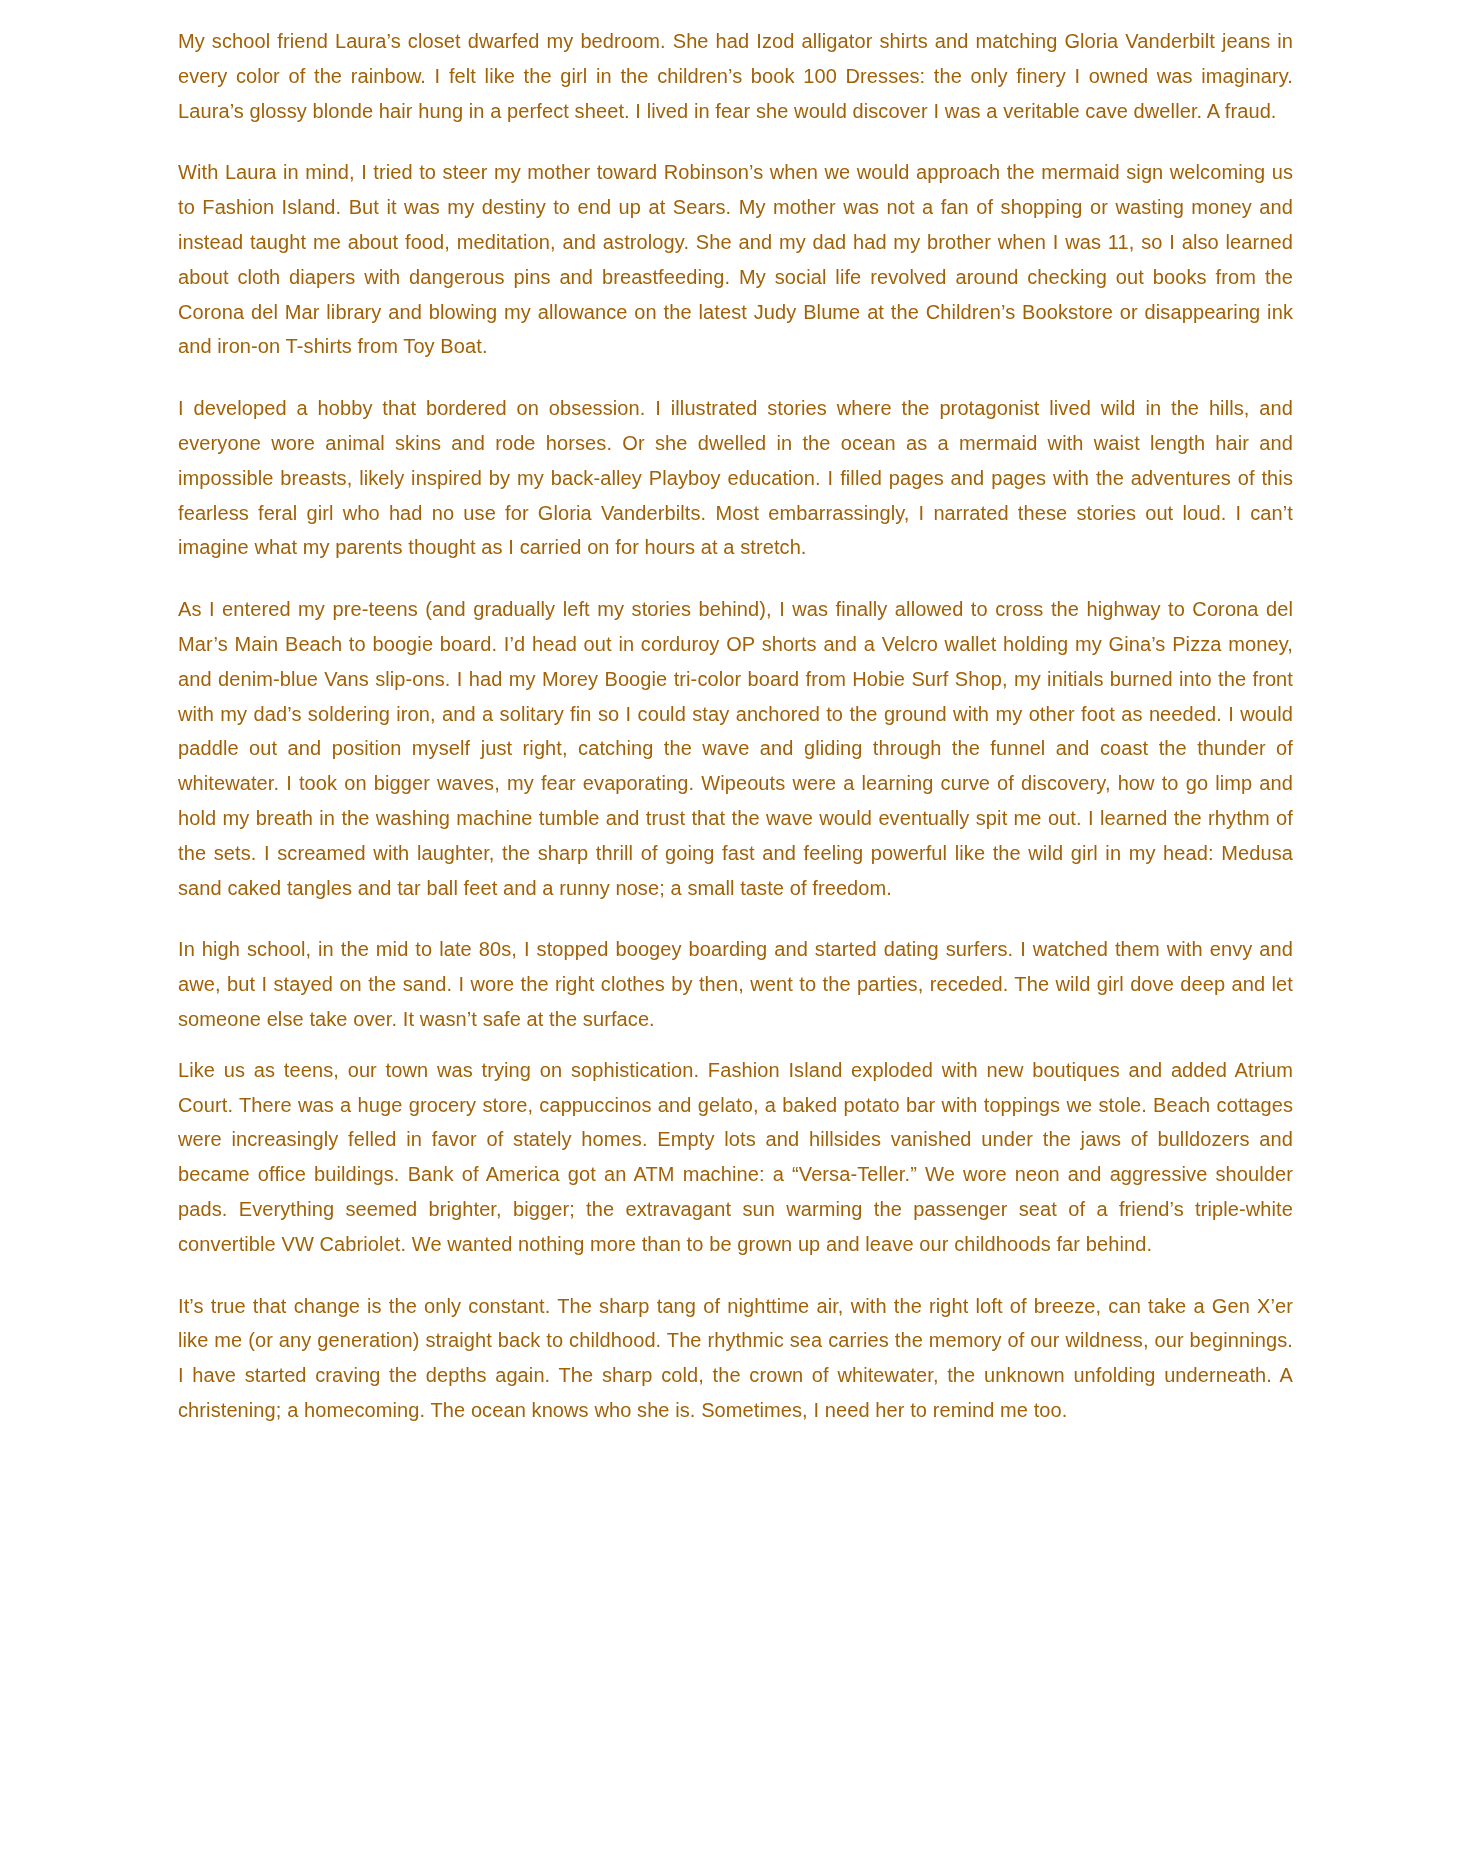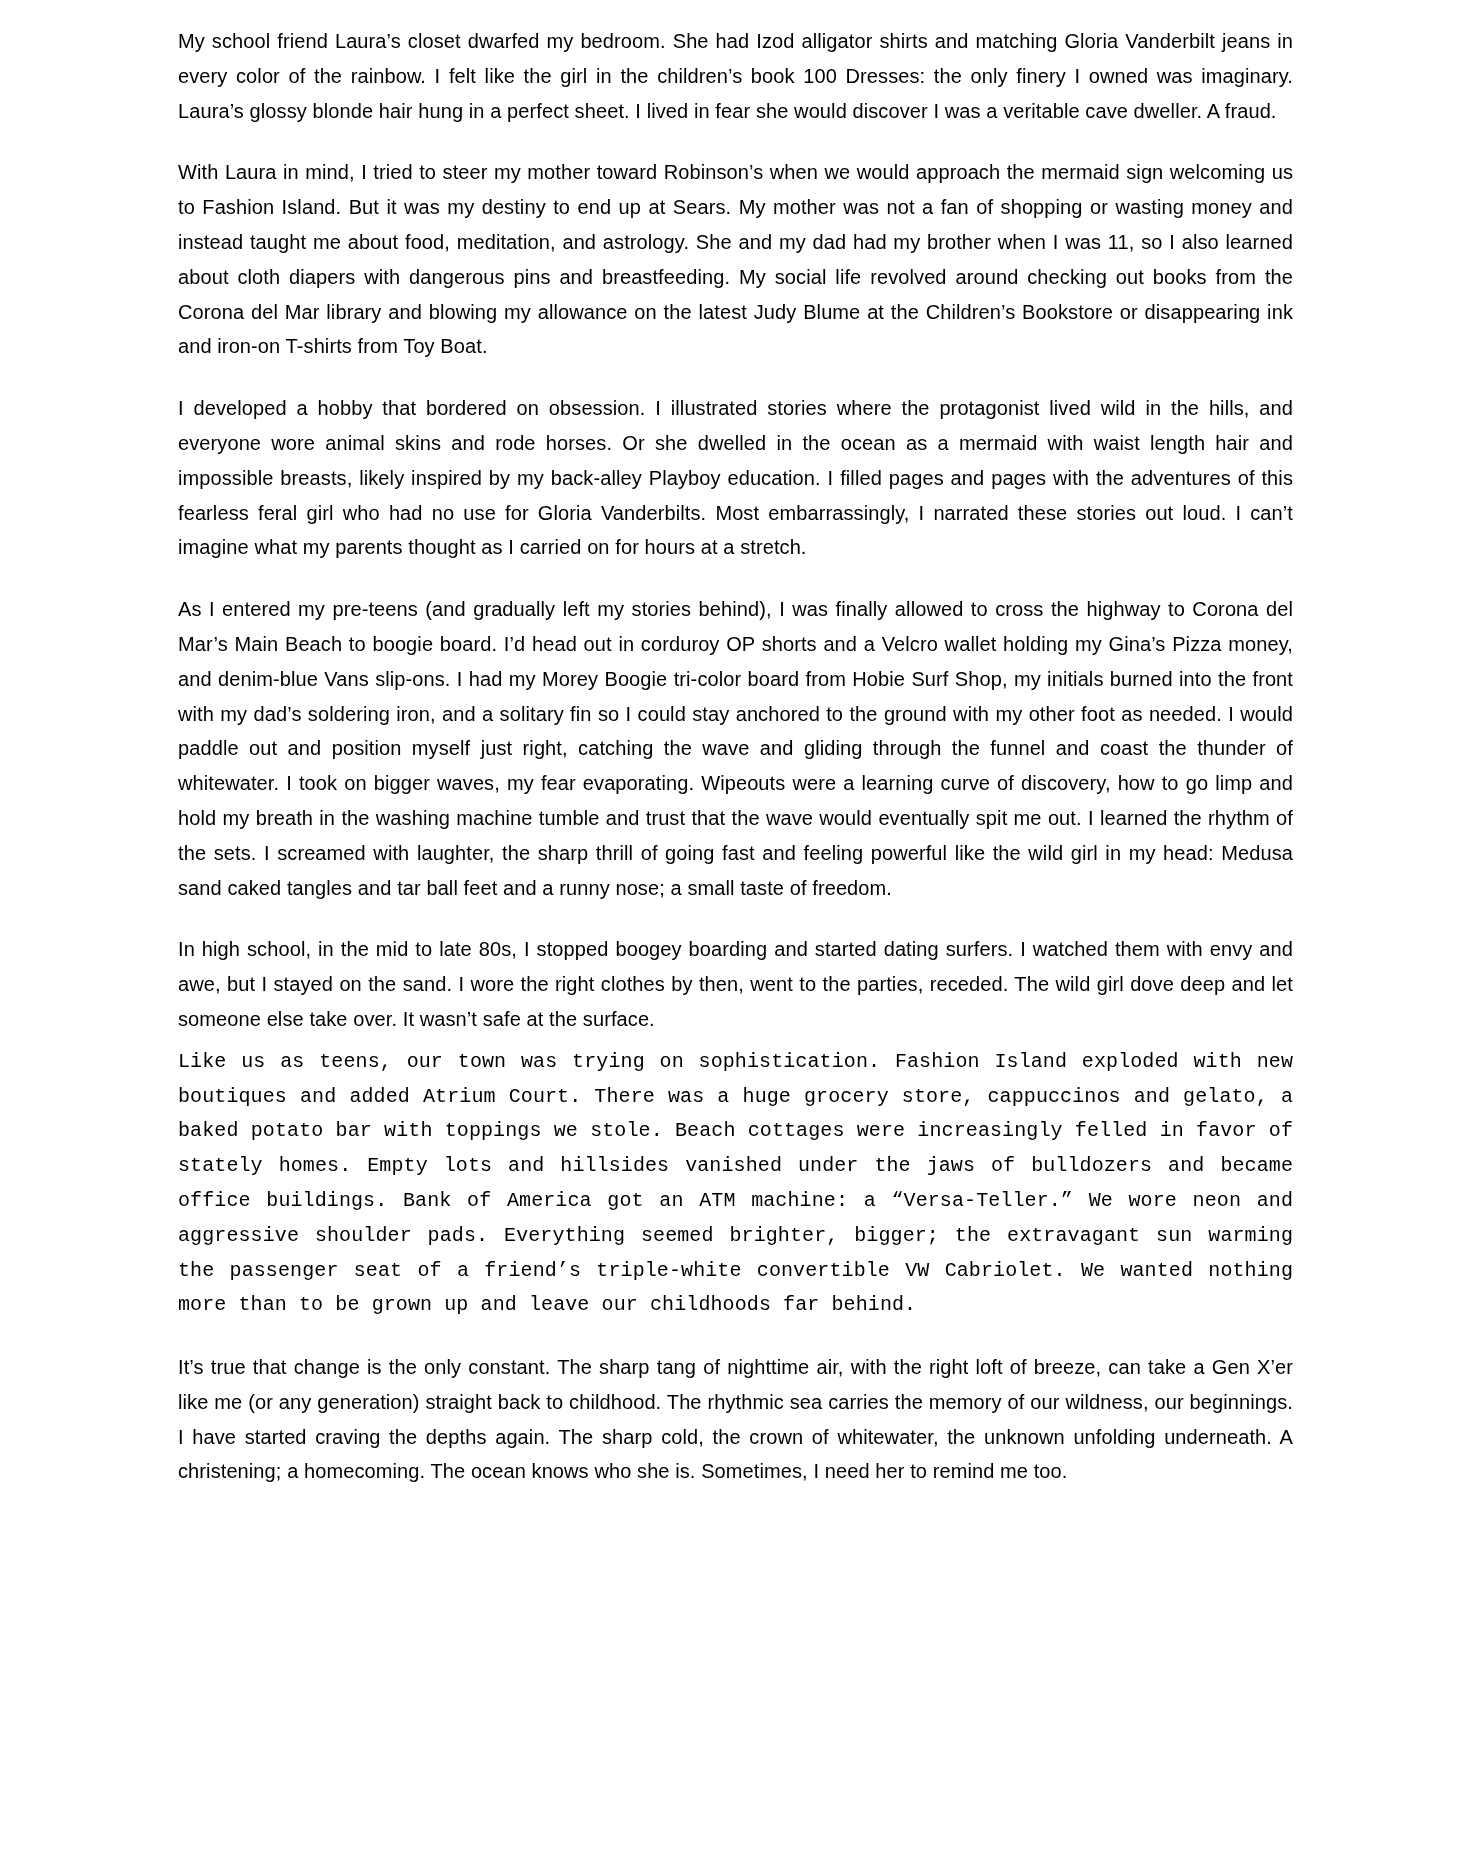--- a/index.html
+++ b/index.html
@@ -17,31 +17,30 @@
   .article {
     position: absolute;
     left: 178px;
     top: 24px;
     width: 1115px;
   }
   .article p {
     font-family: "Liberation Sans", "DejaVu Sans", sans-serif;
     font-size: 20px;
     line-height: 34.8px;
-    color: #000000;
+    color: #a16207;
     text-align: justify;
     letter-spacing: 0.1px;
     margin: 27px 0 0 0;
   }
   .article p.first {
     margin-top: 0;
   }
   .article p.joined {
-    margin-top: 8px;
-    font-family: Liberation Mono, monospace;
+    margin-top: 16px;
   }
 </style>
 </head>
 <body>
 
 <div class="page">
   <div class="article">
     <p class="first">My school friend Laura’s closet dwarfed my bedroom. She had Izod alligator shirts and matching Gloria Vanderbilt jeans in every color of the rainbow. I felt like the girl in the children’s book 100 Dresses: the only finery I owned was imaginary. Laura’s glossy blonde hair hung in a perfect sheet. I lived in fear she would discover I was a veritable cave dweller. A fraud.</p>
     <p>With Laura in mind, I tried to steer my mother toward Robinson’s when we would approach the mermaid sign welcoming us to Fashion Island. But it was my destiny to end up at Sears. My mother was not a fan of shopping or wasting money and instead taught me about food, meditation, and astrology. She and my dad had my brother when I was 11, so I also learned about cloth diapers with dangerous pins and breastfeeding. My social life revolved around checking out books from the Corona del Mar library and blowing my allowance on the latest Judy Blume at the Children’s Bookstore or disappearing ink and iron-on T-shirts from Toy Boat.</p>
     <p>I developed a hobby that bordered on obsession. I illustrated stories where the protagonist lived wild in the hills, and everyone wore animal skins and rode horses. Or she dwelled in the ocean as a mermaid with waist length hair and impossible breasts, likely inspired by my back-alley Playboy education. I filled pages and pages with the adventures of this fearless feral girl who had no use for Gloria Vanderbilts. Most embarrassingly, I narrated these stories out loud. I can’t imagine what my parents thought as I carried on for hours at a stretch.</p>

